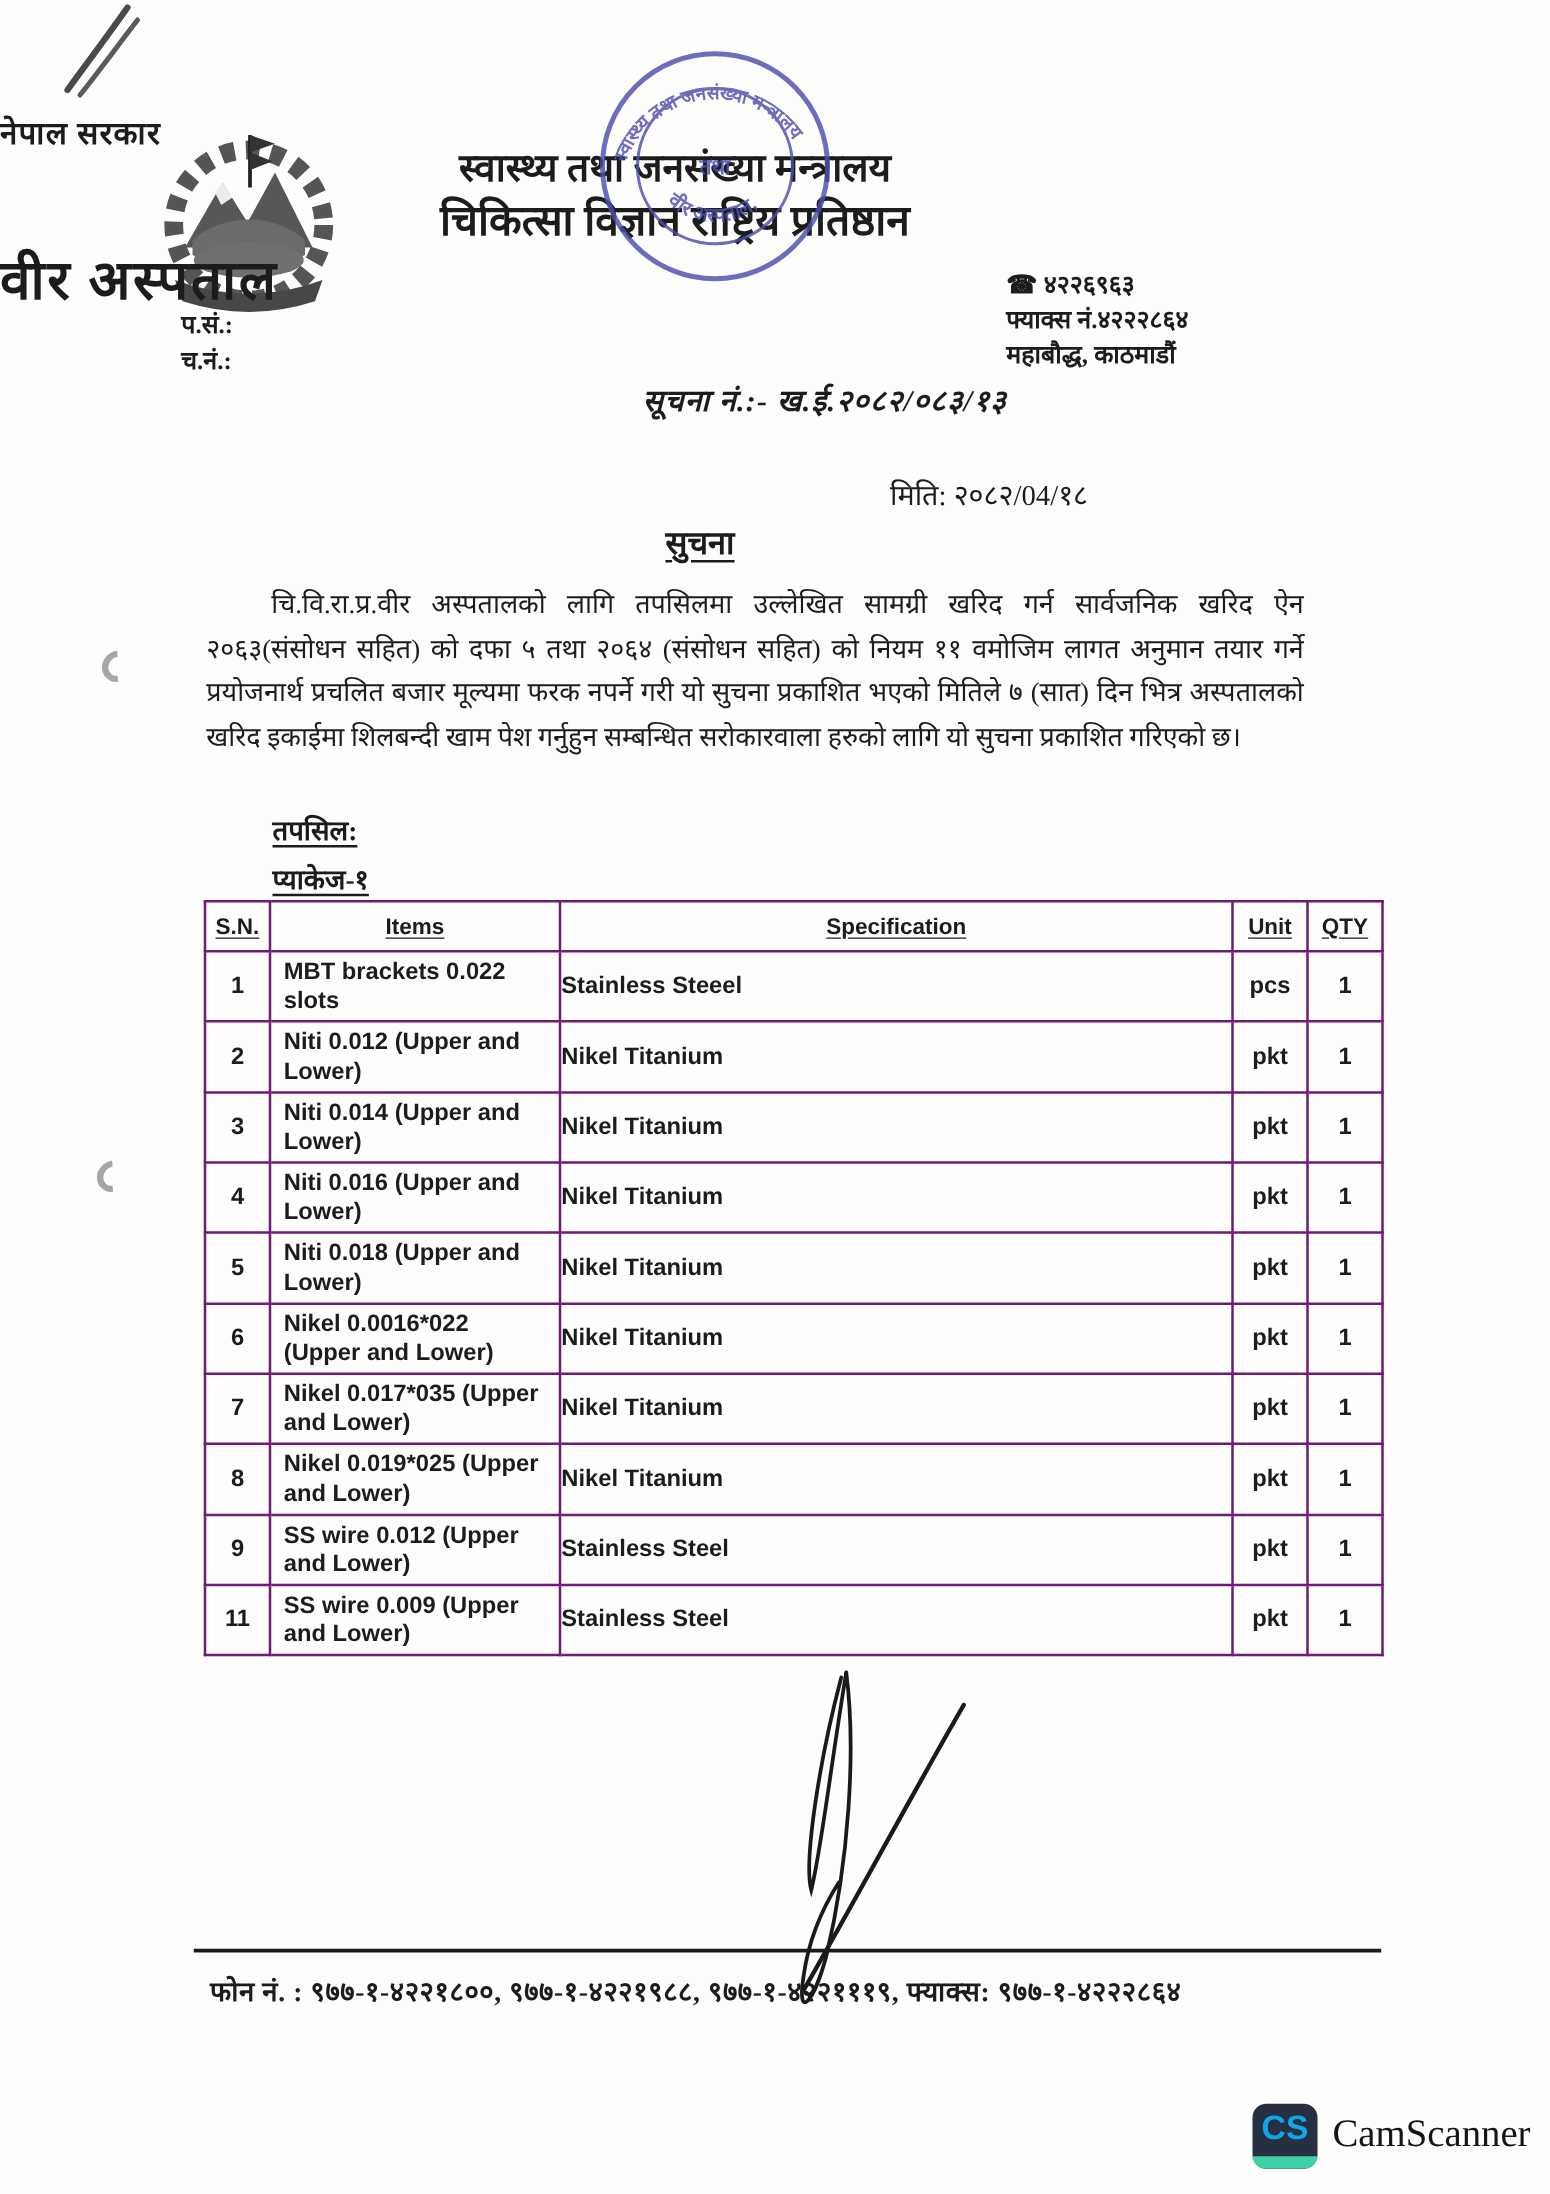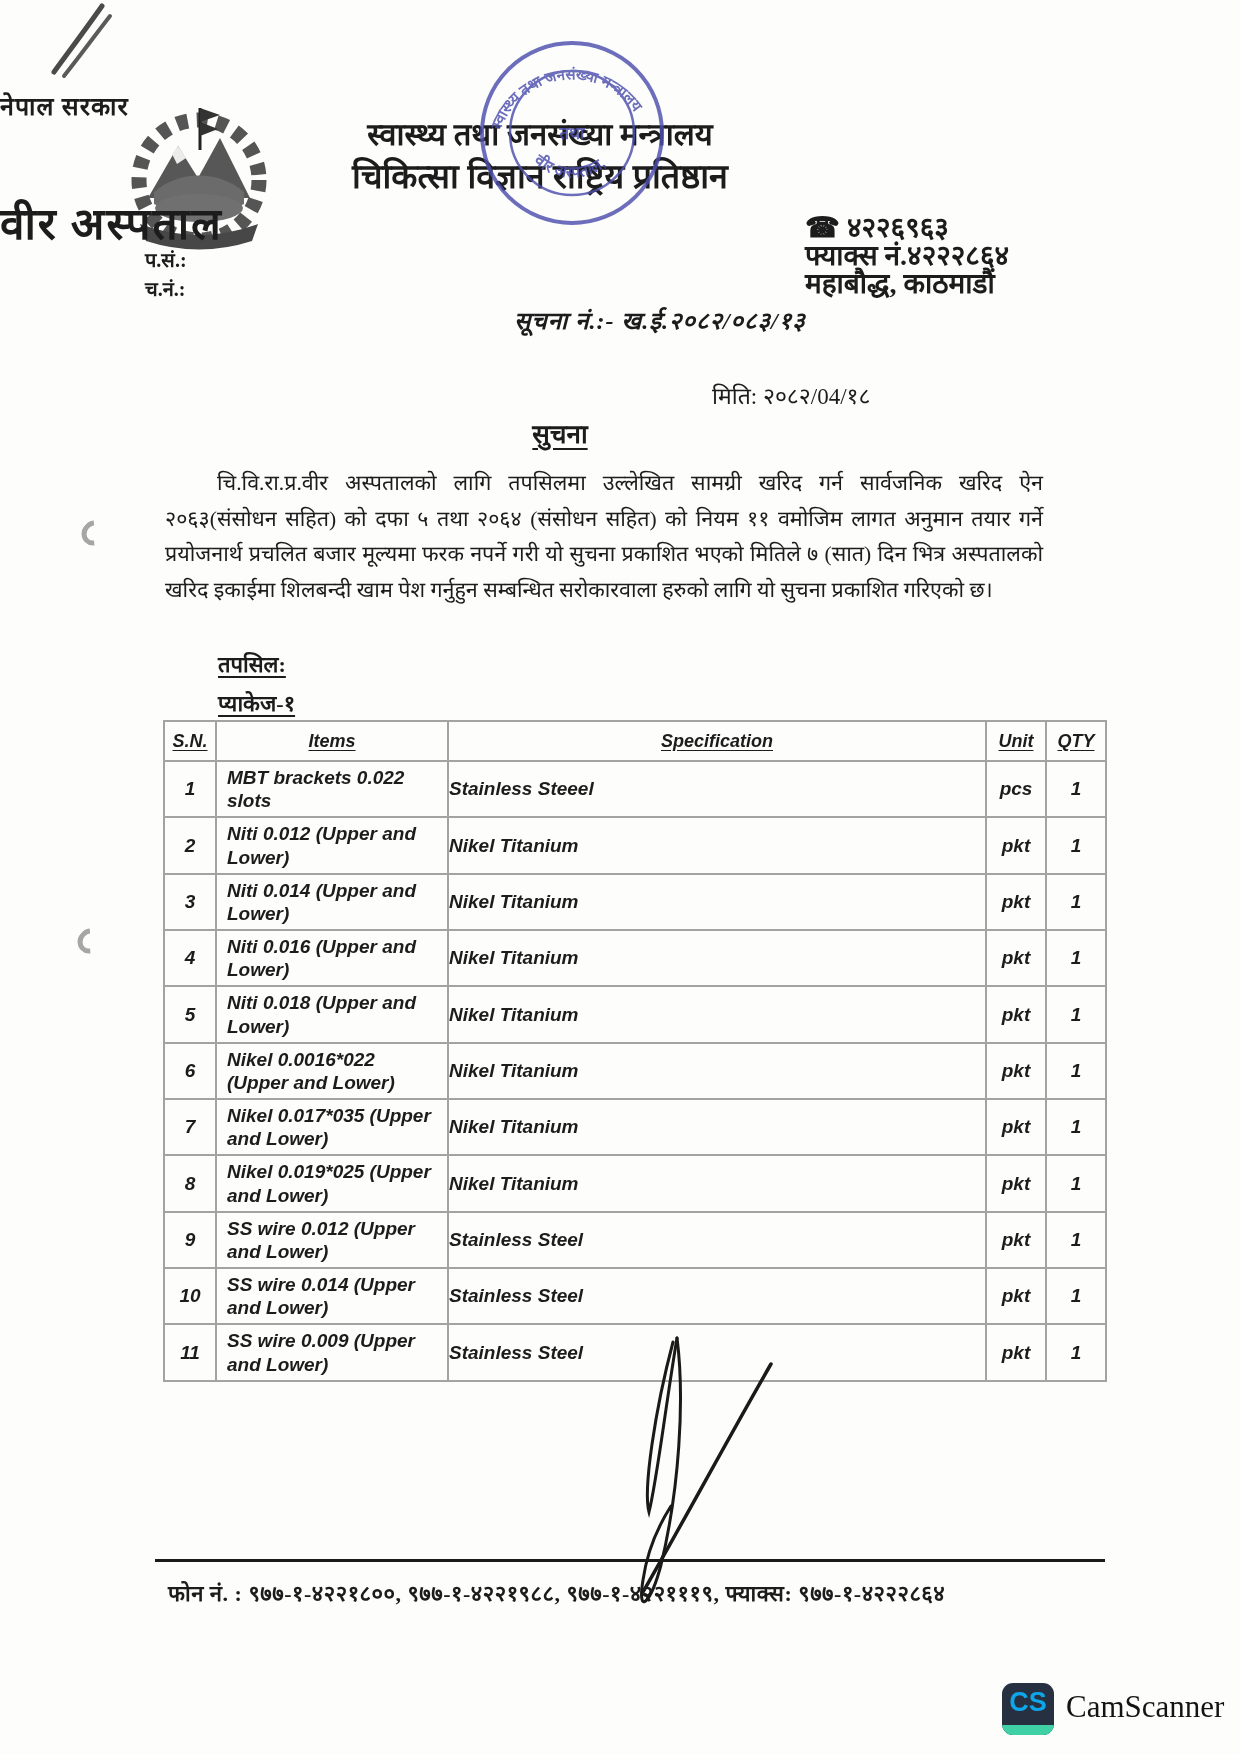--- a/index.html
+++ b/index.html
@@ -12,40 +12,40 @@
     overflow:hidden;
   }
   .abs { position:absolute; }
 
   
   .gov-line   { left:0; width:1180px; top:88px;  text-align:left; font-size:25px; font-weight:bold; letter-spacing:1px; }
   .ministry   { left:0; width:1080px; top:112px; text-align:center; font-size:31px; font-weight:bold; }
   .academy    { left:0; width:1080px; top:152px; text-align:center; font-size:34px; font-weight:bold; }
   .hospital   { left:0; width:1080px; top:192px; text-align:left; font-size:44px; font-weight:bold; letter-spacing:2px; }
 
-  .contact-block { left:805px; top:214px; font-size:28px; font-weight:bold; line-height:28px; }
+  .contact-block { left:805px; top:214px; font-size:20px; font-weight:bold; line-height:28px; }
   .ref-block     { left:145px; top:246px; font-size:20px; font-weight:bold; line-height:29px; }
 
   .notice-no { left:0; width:1320px; top:303px; text-align:center; font-size:24px; font-weight:bold; font-style:italic; letter-spacing:1px; }
   .date-line { left:712px; top:379px; font-size:23px; }
 
   .notice-title { left:0; width:1120px; top:415px; text-align:center; font-size:26px; font-weight:bold;
                   text-decoration:underline; text-underline-offset:5px; }
 
   .body-para { left:165px; top:466px; width:878px; font-size:21.5px; line-height:35.6px;
                text-align:justify; text-indent:52px; }
 
   .tapasil  { left:218px; top:648px; font-size:22px; font-weight:bold; text-decoration:underline; text-underline-offset:4px; }
   .package  { left:218px; top:687px; font-size:22px; font-weight:bold; text-decoration:underline; text-underline-offset:4px; }
 
   
   .items-table { left:163px; top:720px; }
   table { border-collapse:collapse; table-layout:fixed; width:942px;
           font-family:"Liberation Sans","DejaVu Sans",sans-serif; }
-  th, td { border:2px solid #a3a3a3; font-weight:bold; font-size:19px;font-style:italic; }
+  th, td { border:2px solid #701a75; font-weight:bold; font-size:19px; }
   col.c-sn   { width:52px; }
   col.c-item { width:232px; }
   col.c-spec { width:538px; }
   col.c-unit { width:60px; }
   col.c-qty  { width:60px; }
   thead th { height:40px; text-align:center; font-size:18px;
              text-decoration:underline; text-underline-offset:3px; }
   tbody tr { height:53px; }
   tbody tr.first { height:54px; }
   td.sn, td.unit, td.qty { text-align:center; }
@@ -214,27 +214,20 @@
         <td class="qty">1</td>
       </tr>
       <tr>
         <td class="sn">9</td>
         <td class="item">SS wire 0.012 (Upper and Lower)</td>
         <td class="spec">Stainless Steel</td>
         <td class="unit">pkt</td>
         <td class="qty">1</td>
       </tr>
       <tr>
-        <td class="sn">10</td>
-        <td class="item">SS wire 0.014 (Upper and Lower)</td>
-        <td class="spec">Stainless Steel</td>
-        <td class="unit">pkt</td>
-        <td class="qty">1</td>
-      </tr>
-      <tr>
         <td class="sn">11</td>
         <td class="item">SS wire 0.009 (Upper and Lower)</td>
         <td class="spec">Stainless Steel</td>
         <td class="unit">pkt</td>
         <td class="qty">1</td>
       </tr>
     </tbody>
   </table>
 </div>
 

